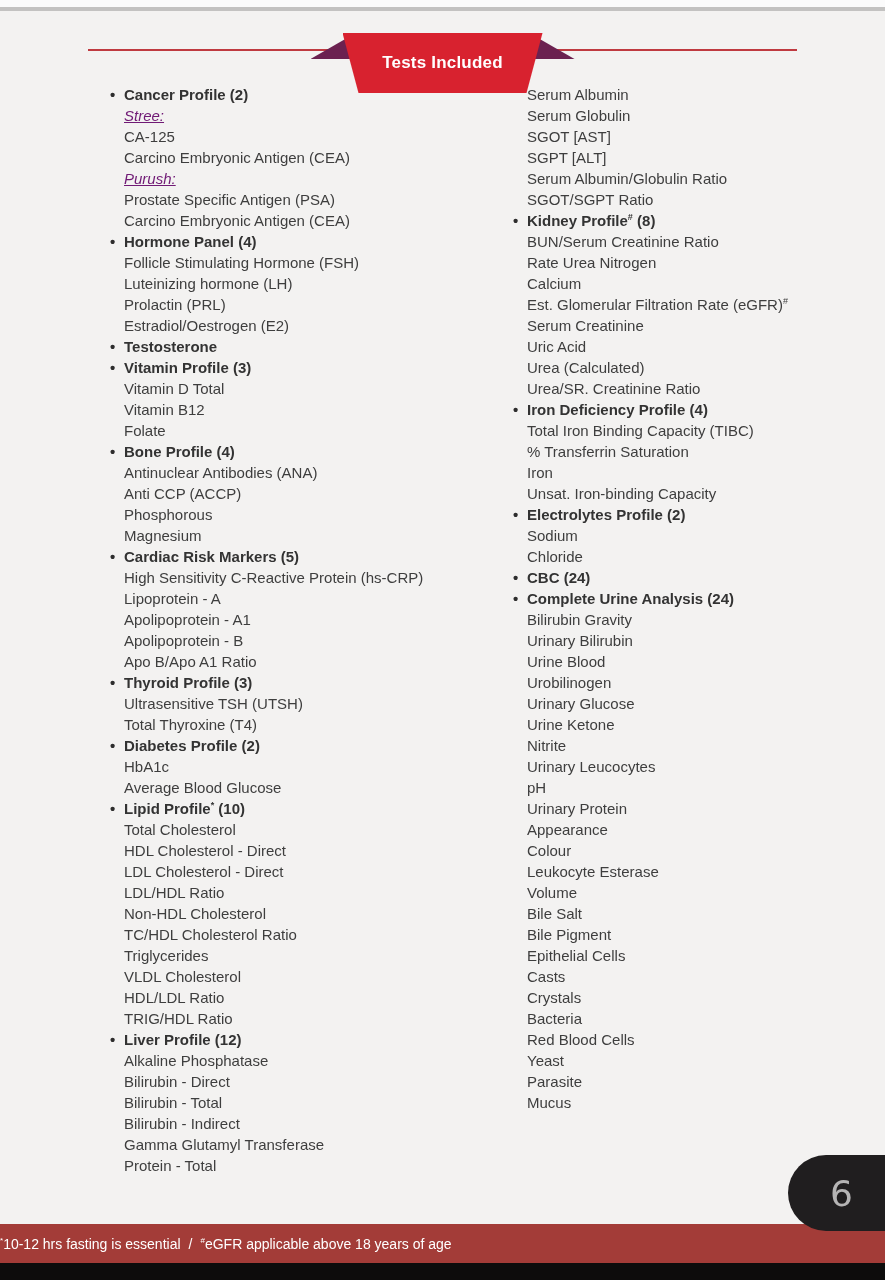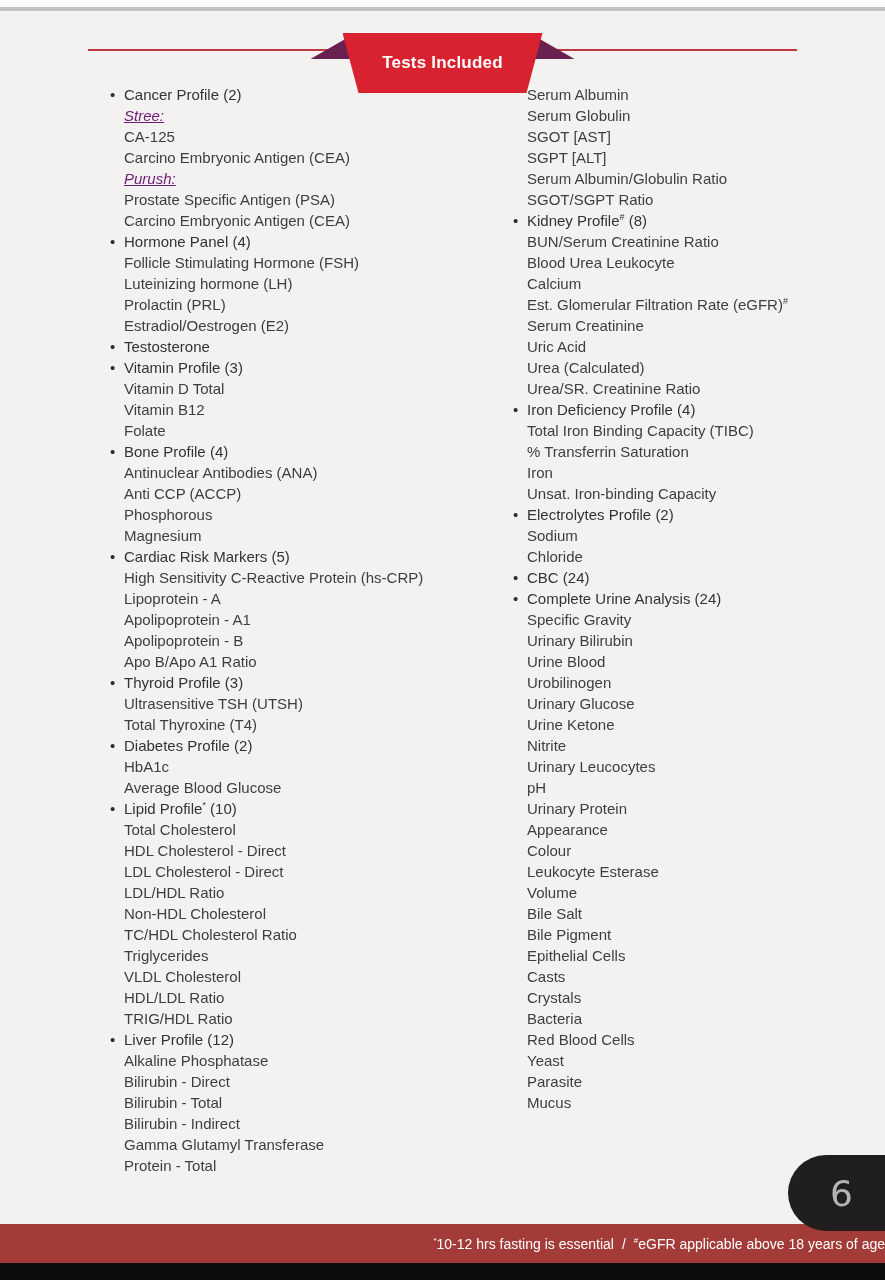--- a/index.html
+++ b/index.html
@@ -24,38 +24,38 @@
     clip-path:polygon(0 0,100% 0,calc(100% - 16px) 100%,16px 100%);
     display:flex;align-items:center;justify-content:center;
   }
   .ribbon .band .title{color:#fff;font-weight:700;font-size:17px;letter-spacing:.2px;}
 
   
   .col{position:absolute;top:84px;font-size:15px;color:#3e3e3e;}
   .col.left{left:110px;width:370px;}
   .col.right{left:487px;width:380px;margin-left:26px;}
   .line{line-height:21px;white-space:nowrap;padding-left:14px;}
-  .line.heading{padding-left:0;font-weight:400;color:#333;}
+  .line.heading{padding-left:0;font-weight:700;color:#333;}
   .line.gender{font-style:italic;text-decoration:underline;color:#701a75;}
   .bullet{display:inline-block;width:14px;color:#2d2d2d;}
   sup{font-size:9px;line-height:0;}
 
   
   .page-pill{
     position:absolute;right:0;top:1155px;width:97px;height:76px;
     background:var(--pill-black,#201e1f);border-radius:38px 0 0 38px;z-index:5;
     display:flex;align-items:center;justify-content:center;
   }
   .page-pill .num{color:#b5b4b4;font-size:36px;padding-left:10px;font-family:"DejaVu Sans",sans-serif;}
 
   
   .footer-bar{
     position:absolute;left:0;top:1224px;width:885px;height:39px;
     background:var(--footer-maroon,#a33c38);
-    display:flex;align-items:center;justify-content:flex-end;z-index:4;
+    display:flex;align-items:center;justify-content:flex-start;z-index:4;
   }
   .footer-bar .fnote{color:#fff;font-size:14px;}
   .footer-bar .sep{margin:0 8px;}
   .footer-bar sup{font-size:8px;}
   .bottom-black{position:absolute;left:0;top:1263px;width:885px;height:17px;background:#0d0c0c;z-index:6;}
 </style>
 </head>
 <body>
 
 <div class="screen">
@@ -127,38 +127,38 @@
     </div>
   <div class="col right">
       <div class="line item"><span class="txt">Serum Albumin</span></div>
       <div class="line item"><span class="txt">Serum Globulin</span></div>
       <div class="line item"><span class="txt">SGOT [AST]</span></div>
       <div class="line item"><span class="txt">SGPT [ALT]</span></div>
       <div class="line item"><span class="txt">Serum Albumin/Globulin Ratio</span></div>
       <div class="line item"><span class="txt">SGOT/SGPT Ratio</span></div>
       <div class="line heading"><span class="bullet">•</span><span class="txt">Kidney Profile<sup>#</sup> (8)</span></div>
       <div class="line item"><span class="txt">BUN/Serum Creatinine Ratio</span></div>
-      <div class="line item"><span class="txt">Blood Urea Leukocyte</span></div>
+      <div class="line item"><span class="txt">Rate Urea Nitrogen</span></div>
       <div class="line item"><span class="txt">Calcium</span></div>
       <div class="line item"><span class="txt">Est. Glomerular Filtration Rate (eGFR)<sup>#</sup></span></div>
       <div class="line item"><span class="txt">Serum Creatinine</span></div>
       <div class="line item"><span class="txt">Uric Acid</span></div>
       <div class="line item"><span class="txt">Urea (Calculated)</span></div>
       <div class="line item"><span class="txt">Urea/SR. Creatinine Ratio</span></div>
       <div class="line heading"><span class="bullet">•</span><span class="txt">Iron Deficiency Profile (4)</span></div>
       <div class="line item"><span class="txt">Total Iron Binding Capacity (TIBC)</span></div>
       <div class="line item"><span class="txt">% Transferrin Saturation</span></div>
       <div class="line item"><span class="txt">Iron</span></div>
       <div class="line item"><span class="txt">Unsat. Iron-binding Capacity</span></div>
       <div class="line heading"><span class="bullet">•</span><span class="txt">Electrolytes Profile (2)</span></div>
       <div class="line item"><span class="txt">Sodium</span></div>
       <div class="line item"><span class="txt">Chloride</span></div>
       <div class="line heading"><span class="bullet">•</span><span class="txt">CBC (24)</span></div>
       <div class="line heading"><span class="bullet">•</span><span class="txt">Complete Urine Analysis (24)</span></div>
-      <div class="line item"><span class="txt">Specific Gravity</span></div>
+      <div class="line item"><span class="txt">Bilirubin Gravity</span></div>
       <div class="line item"><span class="txt">Urinary Bilirubin</span></div>
       <div class="line item"><span class="txt">Urine Blood</span></div>
       <div class="line item"><span class="txt">Urobilinogen</span></div>
       <div class="line item"><span class="txt">Urinary Glucose</span></div>
       <div class="line item"><span class="txt">Urine Ketone</span></div>
       <div class="line item"><span class="txt">Nitrite</span></div>
       <div class="line item"><span class="txt">Urinary Leucocytes</span></div>
       <div class="line item"><span class="txt">pH</span></div>
       <div class="line item"><span class="txt">Urinary Protein</span></div>
       <div class="line item"><span class="txt">Appearance</span></div>

